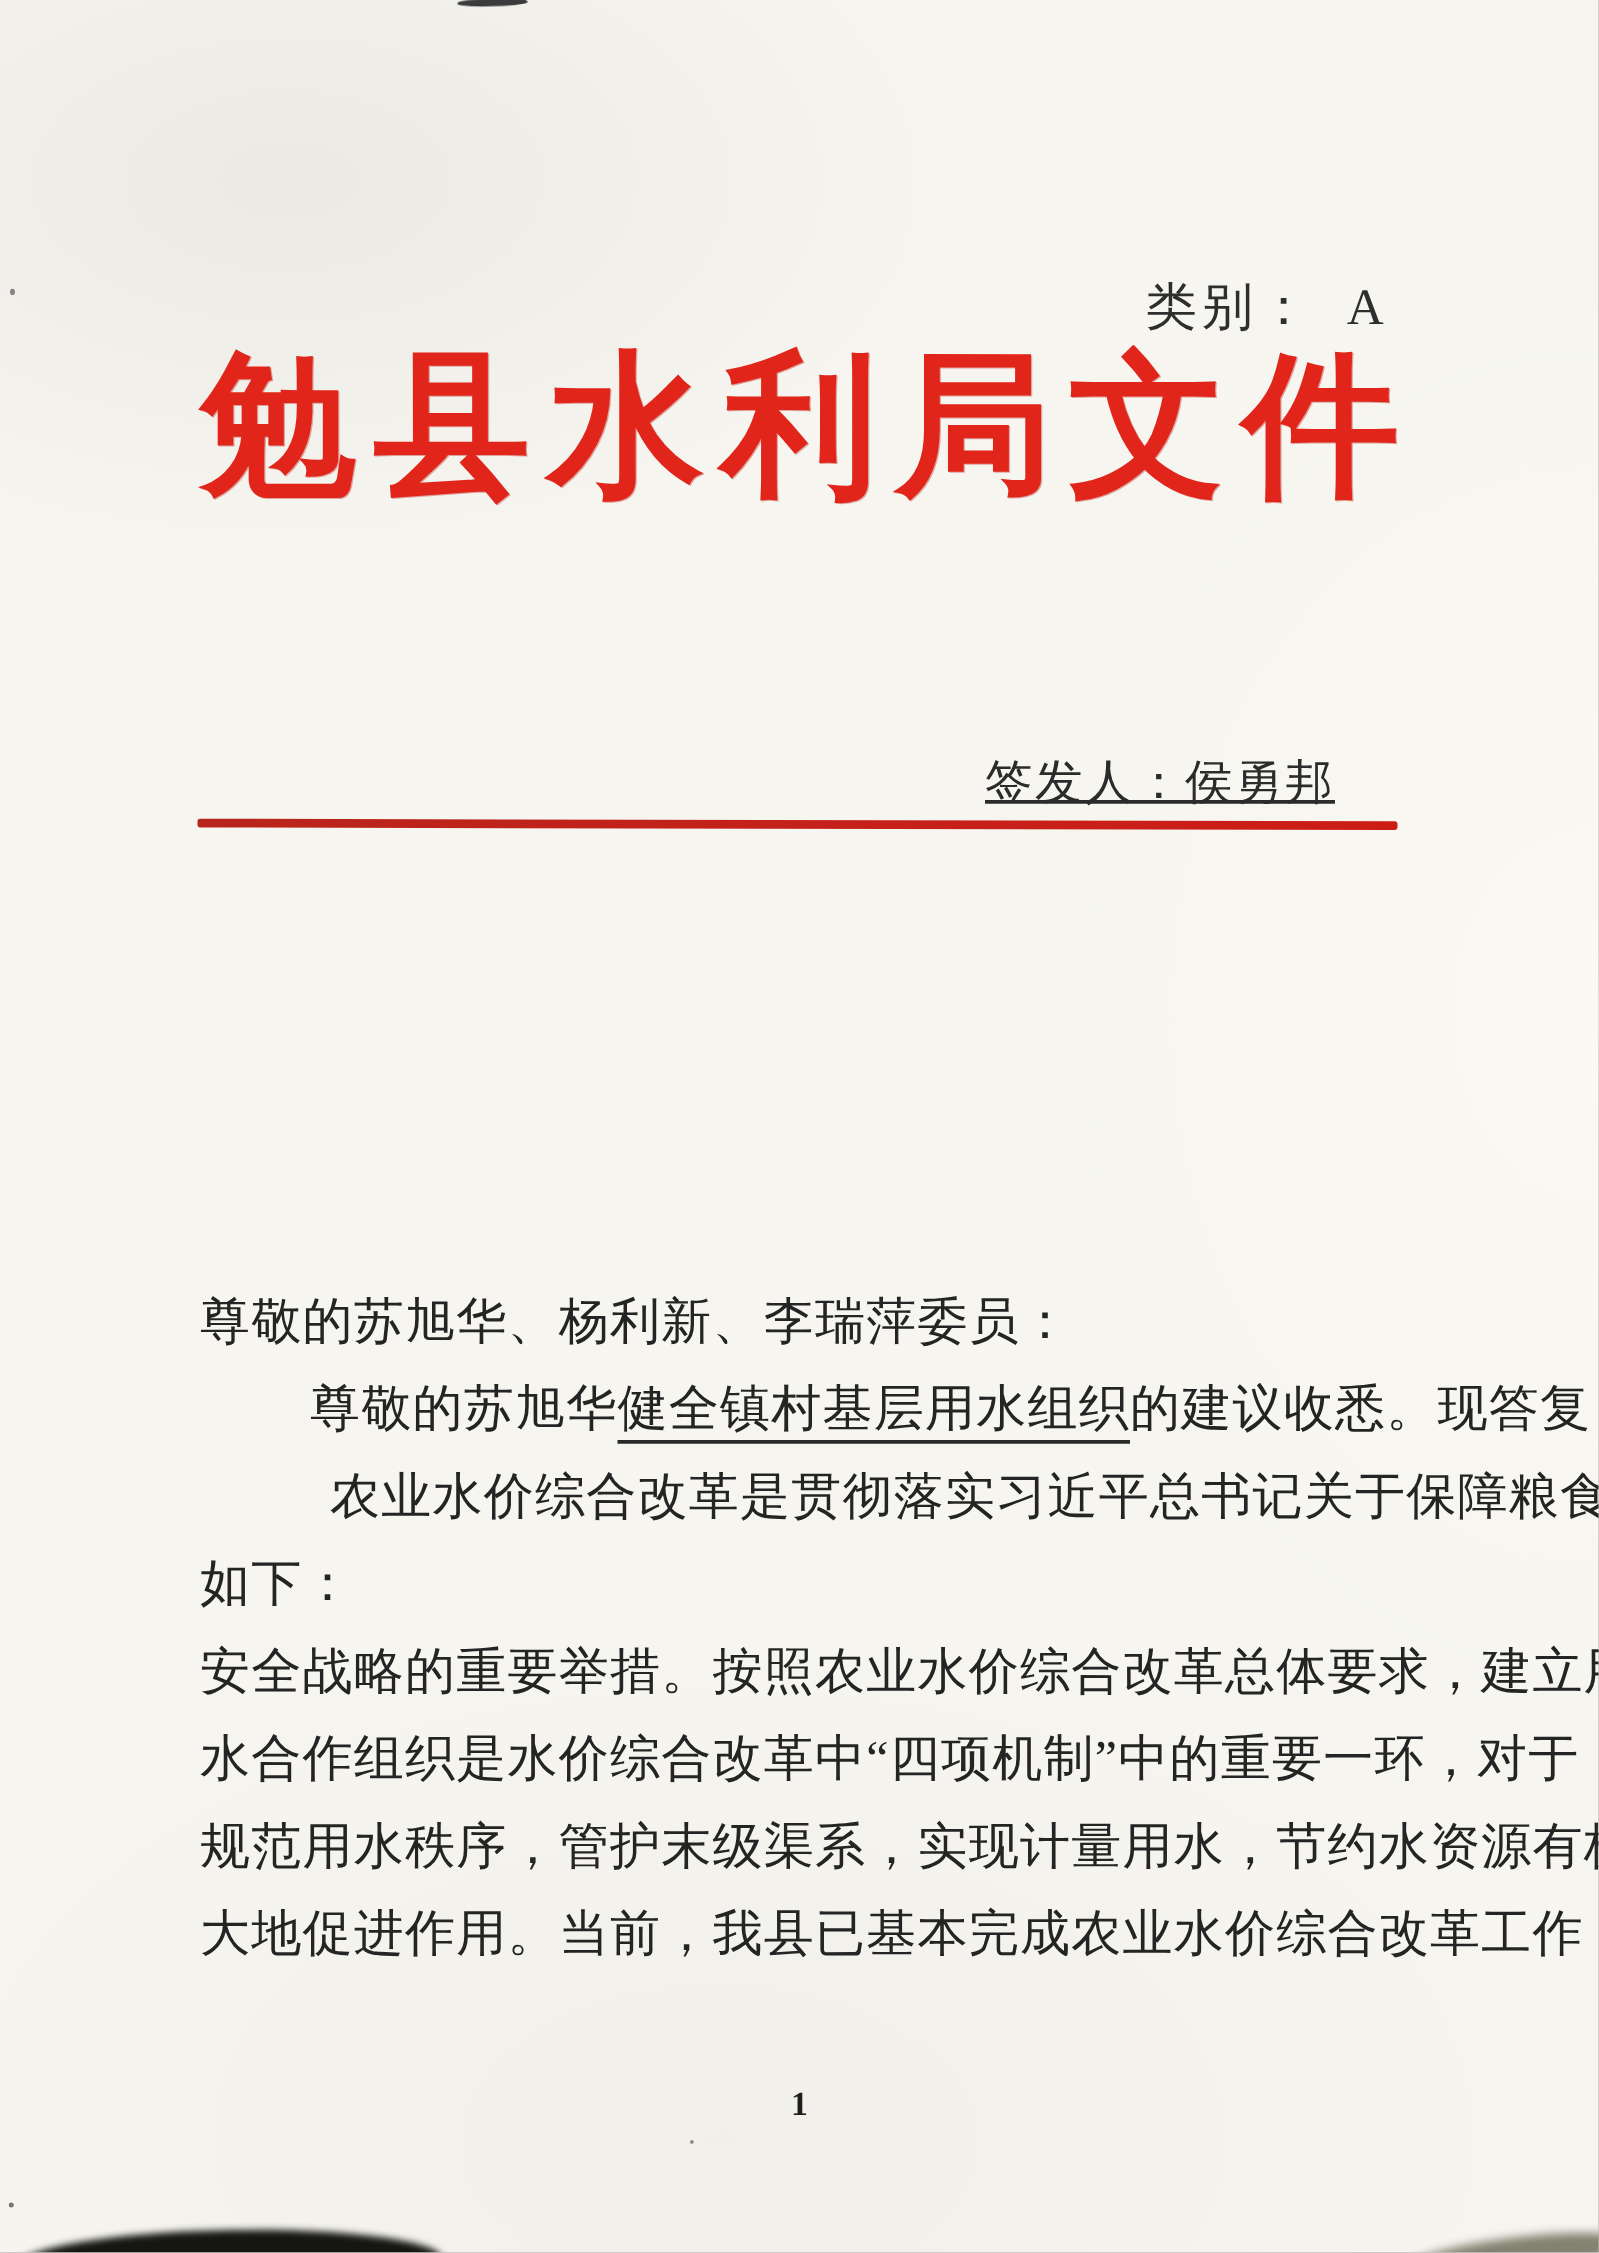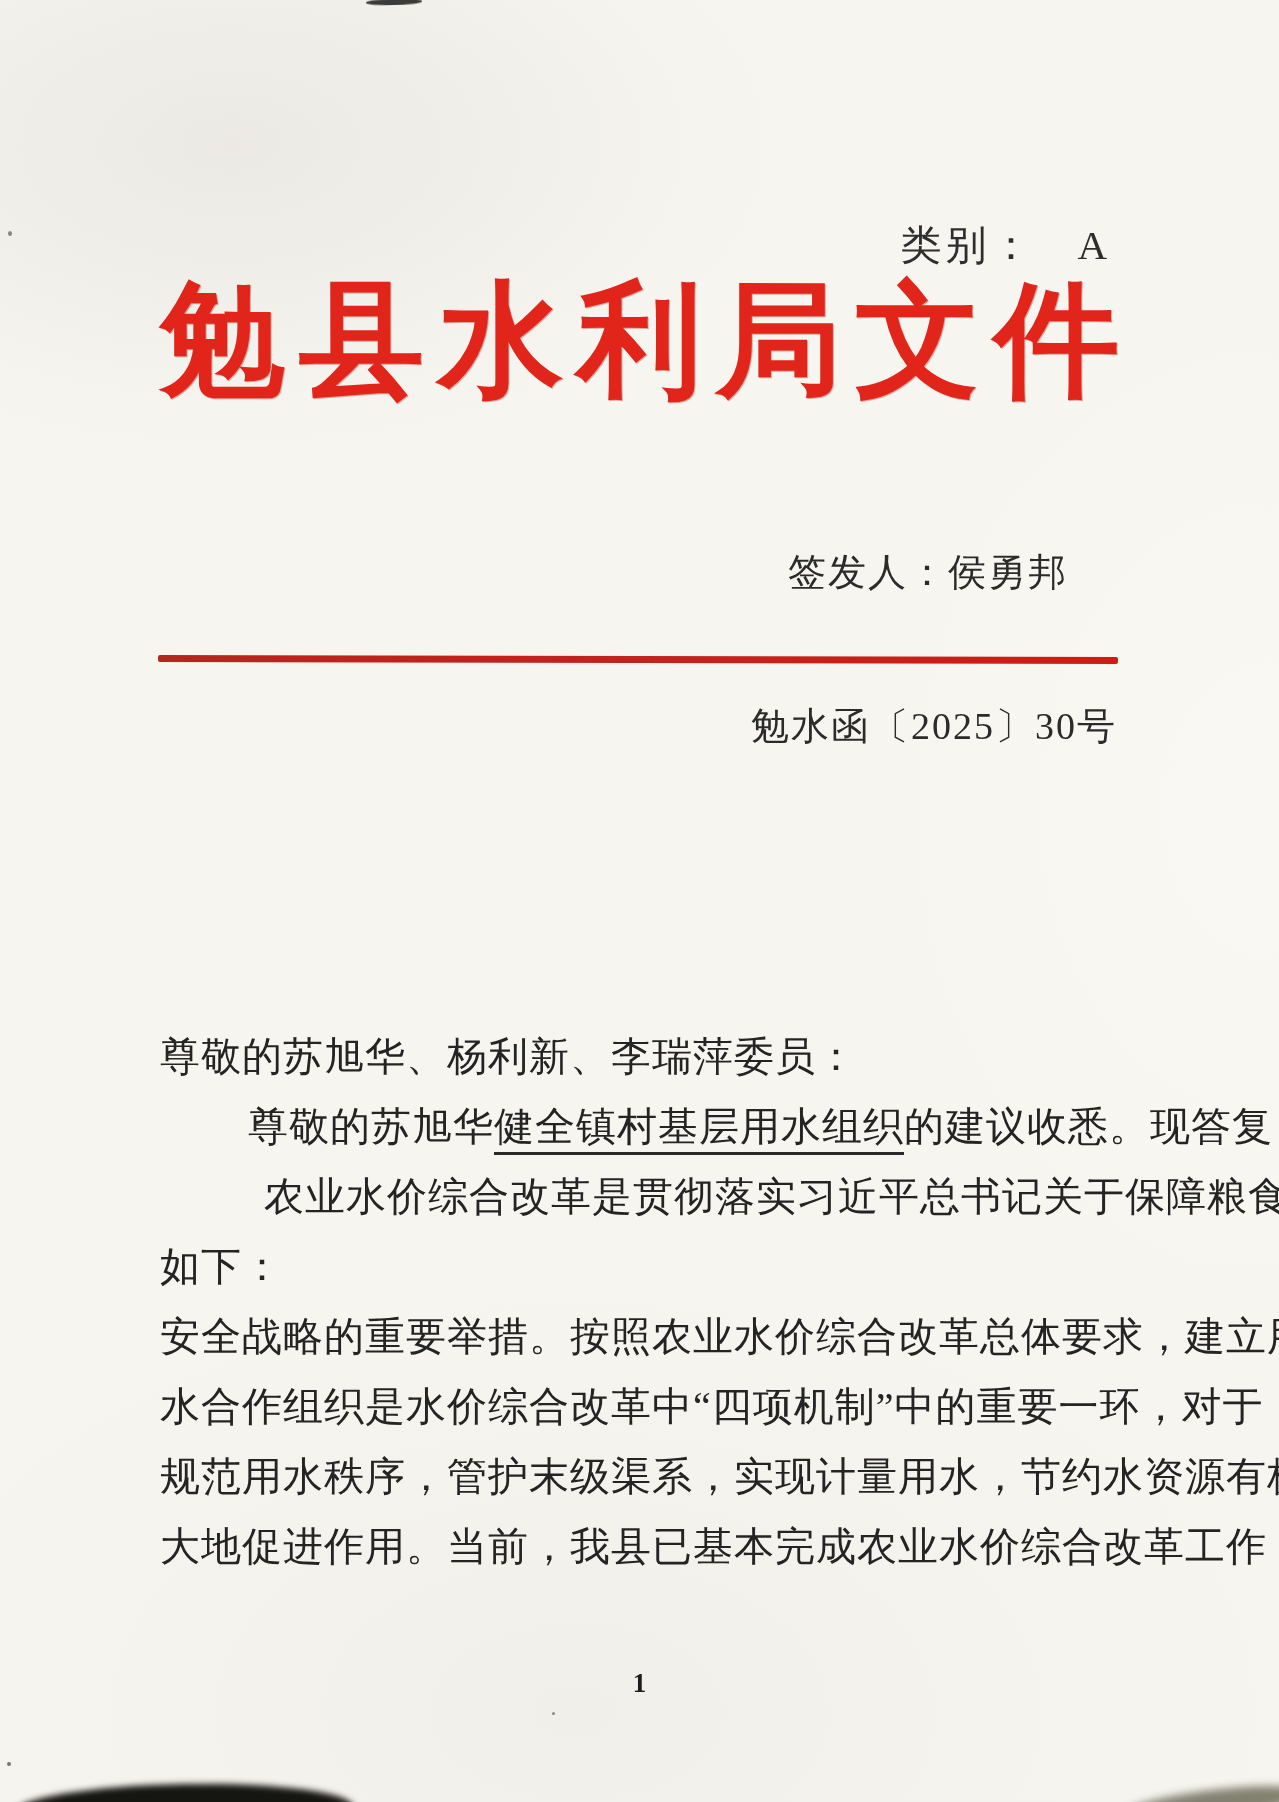--- a/index.html
+++ b/index.html
@@ -18,40 +18,41 @@
       radial-gradient(ellipse 900px 500px at 18% 8%, rgba(210,206,196,0.30), rgba(210,206,196,0) 60%),
       radial-gradient(ellipse 700px 900px at 100% 45%, rgba(252,251,244,0.55), rgba(252,251,244,0) 65%),
       radial-gradient(ellipse 1000px 600px at 45% 95%, rgba(225,222,212,0.25), rgba(225,222,212,0) 70%),
       #f6f5f0;
   }
 
   
   .category {
     position: absolute;
     top: 218px; right: 168px;
-    display: flex; align-items: baseline; gap: 42px;
+    display: flex; align-items: baseline; gap: 26px;
     font-size: 41px; letter-spacing: 4px; color: #2e2e2e;
   }
   .masthead {
     position: absolute;
     top: 258px; left: 0; right: 0;
     text-align: center;
     font-size: 125px;
     font-weight: 700;
     letter-spacing: 14px;
     margin-right: -14px;
     color: #e1251b;
     text-shadow: 1px 1px 0 rgba(180,20,10,0.35);
     white-space: nowrap;
   }
   .issuer {
     position: absolute;
-    top: 547px; left: 788px;
+    top: 600px; left: 788px;
     font-size: 38px; letter-spacing: 2px; color: #2b2b2b;
     white-space: nowrap;
+    text-decoration: underline;
   }
   .red-rule {
     position: absolute;
     top: 656px; left: 158px;
     width: 960px; height: 7px;
     background: linear-gradient(90deg, #b8251c, #c5211b 55%, #cc1d15);
     transform: rotate(0.12deg);
     border-radius: 2px;
   }
   .doc-number {
@@ -147,21 +148,20 @@
   </div>
 
   <div class="masthead">勉县水利局文件</div>
 
   <div class="issuer">
     <span>签发人：</span><span>侯勇邦</span>
   </div>
 
   <div class="red-rule"></div>
 
-  <div class="doc-number">勉水函〔2025〕30号</div>
 
 
   <div class="body-text">
     <div class="line">尊敬的苏旭华、杨利新、李瑞萍委员：</div>
     <div class="line indent">
       <span>尊敬的苏旭华</span><span class="u">健全镇村基层用水组织</span><span>的建议收悉。现答复</span>
     </div>
     <div class="line indent2">农业水价综合改革是贯彻落实习近平总书记关于保障粮食</div>
     <div class="line">如下：</div>
     <div class="line">安全战略的重要举措。按照农业水价综合改革总体要求，建立用</div>

